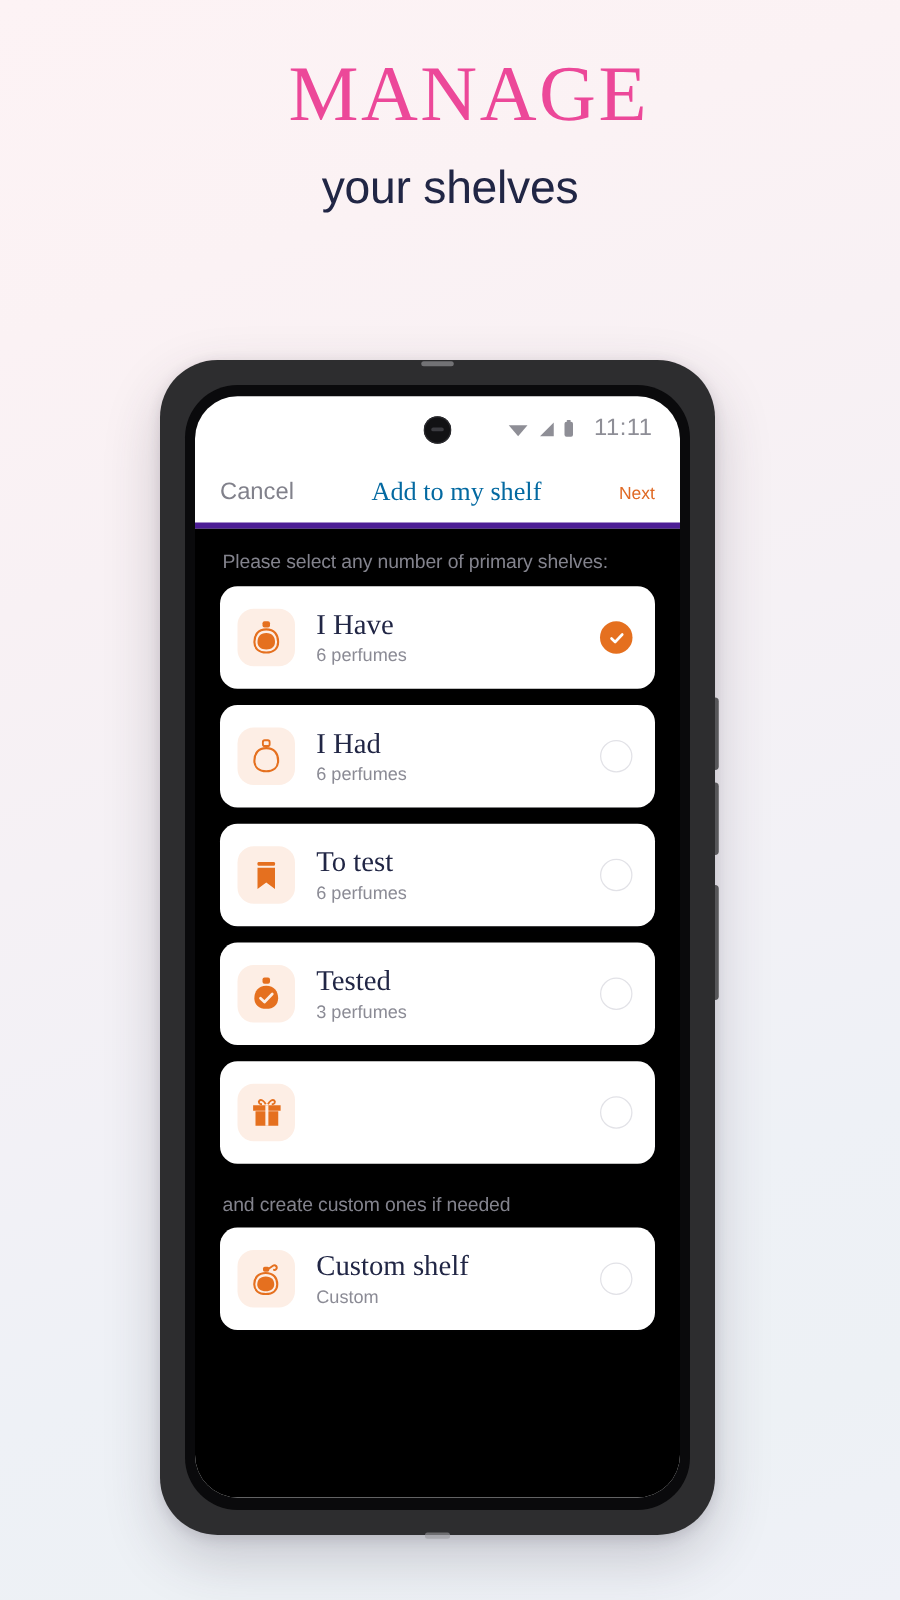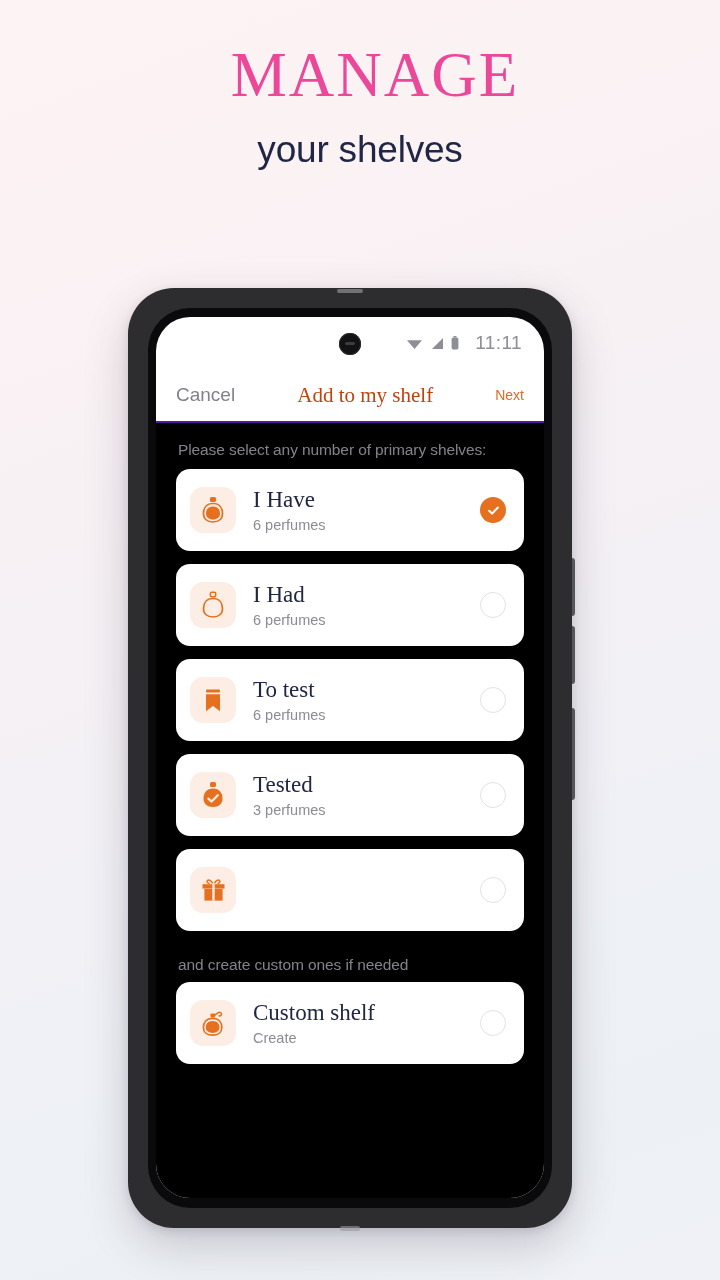--- a/index.html
+++ b/index.html
@@ -148,31 +148,31 @@
     letter-spacing:.4px;
   }
 
   
   .navbar {
     height:54px;
     display:flex;
     align-items:center;
     justify-content:space-between;
     padding:0 20px;
-    border-bottom:2px solid #4c1d95;
+    border-bottom:5px solid #4c1d95;
     background:#fff;
   }
   .nav-cancel {
     font-size:19px;
     color:#81818b;
   }
   .nav-title {
     font-family:"Liberation Serif", serif;
     font-size:21px;
-    color:#c2410c;
+    color:#0369a1;
   }
   .nav-next {
     font-size:14px;
     color:#e06a25;
   }
 
   
   .content {
     background:#000000;
     height:calc(100% - 106px);
@@ -393,21 +393,21 @@
               <svg width="28" height="28" viewBox="0 0 28 28">
                 <path d="M15.6 6.2 L19.4 3.6 C20.6 2.8 22.2 3.4 22.4 4.8 C22.6 6.2 21.4 7.2 20.2 6.9" fill="none" stroke="#e5701f" stroke-width="1.6" stroke-linecap="round"></path>
                 <rect x="11.4" y="4.4" width="5" height="4" rx="1.4" fill="#e5701f"></rect>
                 <path d="M13.6 9.4 C7.4 9.4 4.4 13.4 4.4 18.4 C4.4 23.2 7.9 26.2 13.6 26.2 C19.3 26.2 22.8 23.2 22.8 18.4 C22.8 13.4 19.8 9.4 13.6 9.4 Z" fill="none" stroke="#e5701f" stroke-width="1.7"></path>
                 <path d="M13.6 12.1 C8.8 12.1 6.8 15 6.8 18.5 C6.8 21.9 9.7 23.9 13.6 23.9 C17.5 23.9 20.4 21.9 20.4 18.5 C20.4 15 18.4 12.1 13.6 12.1 Z" fill="#e5701f"></path>
               </svg>
             </span>
           </div>
           <div class="card-text">
             <div class="card-title">Custom shelf</div>
-            <div class="card-sub">Create</div>
+            <div class="card-sub">Custom</div>
           </div>
           <div class="radio"></div>
         </div>
 
       </div>
     </div>
   </div>
 </div>
 
 </body></html>

